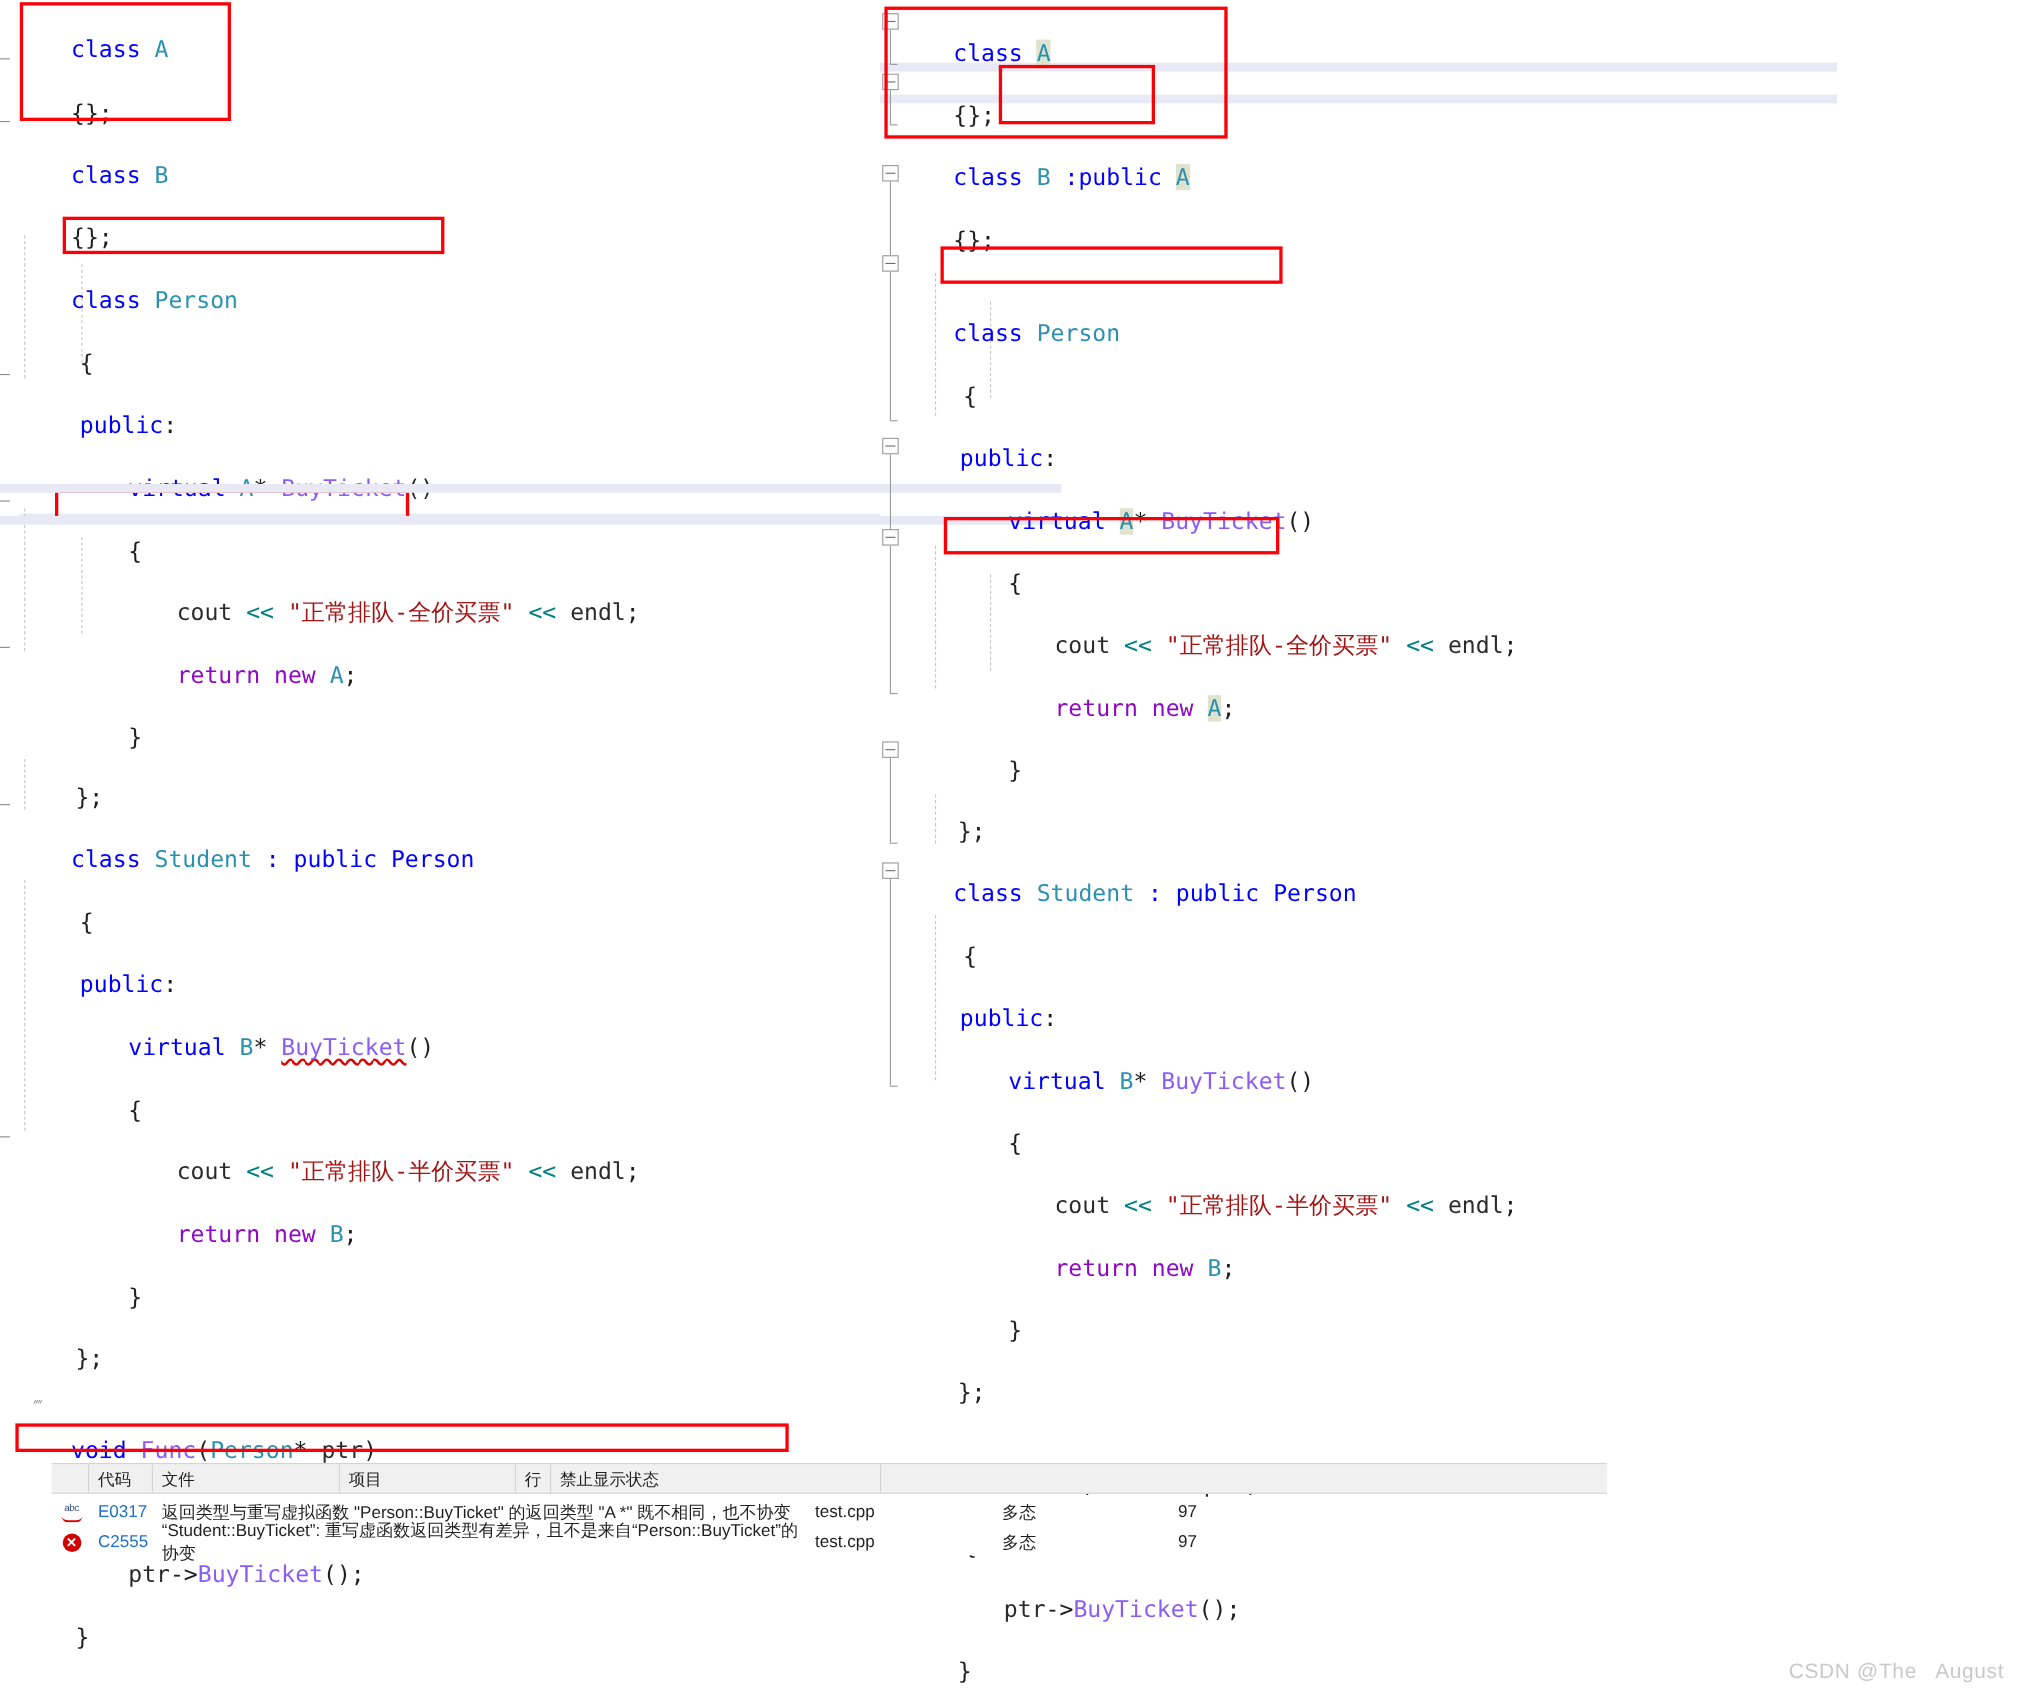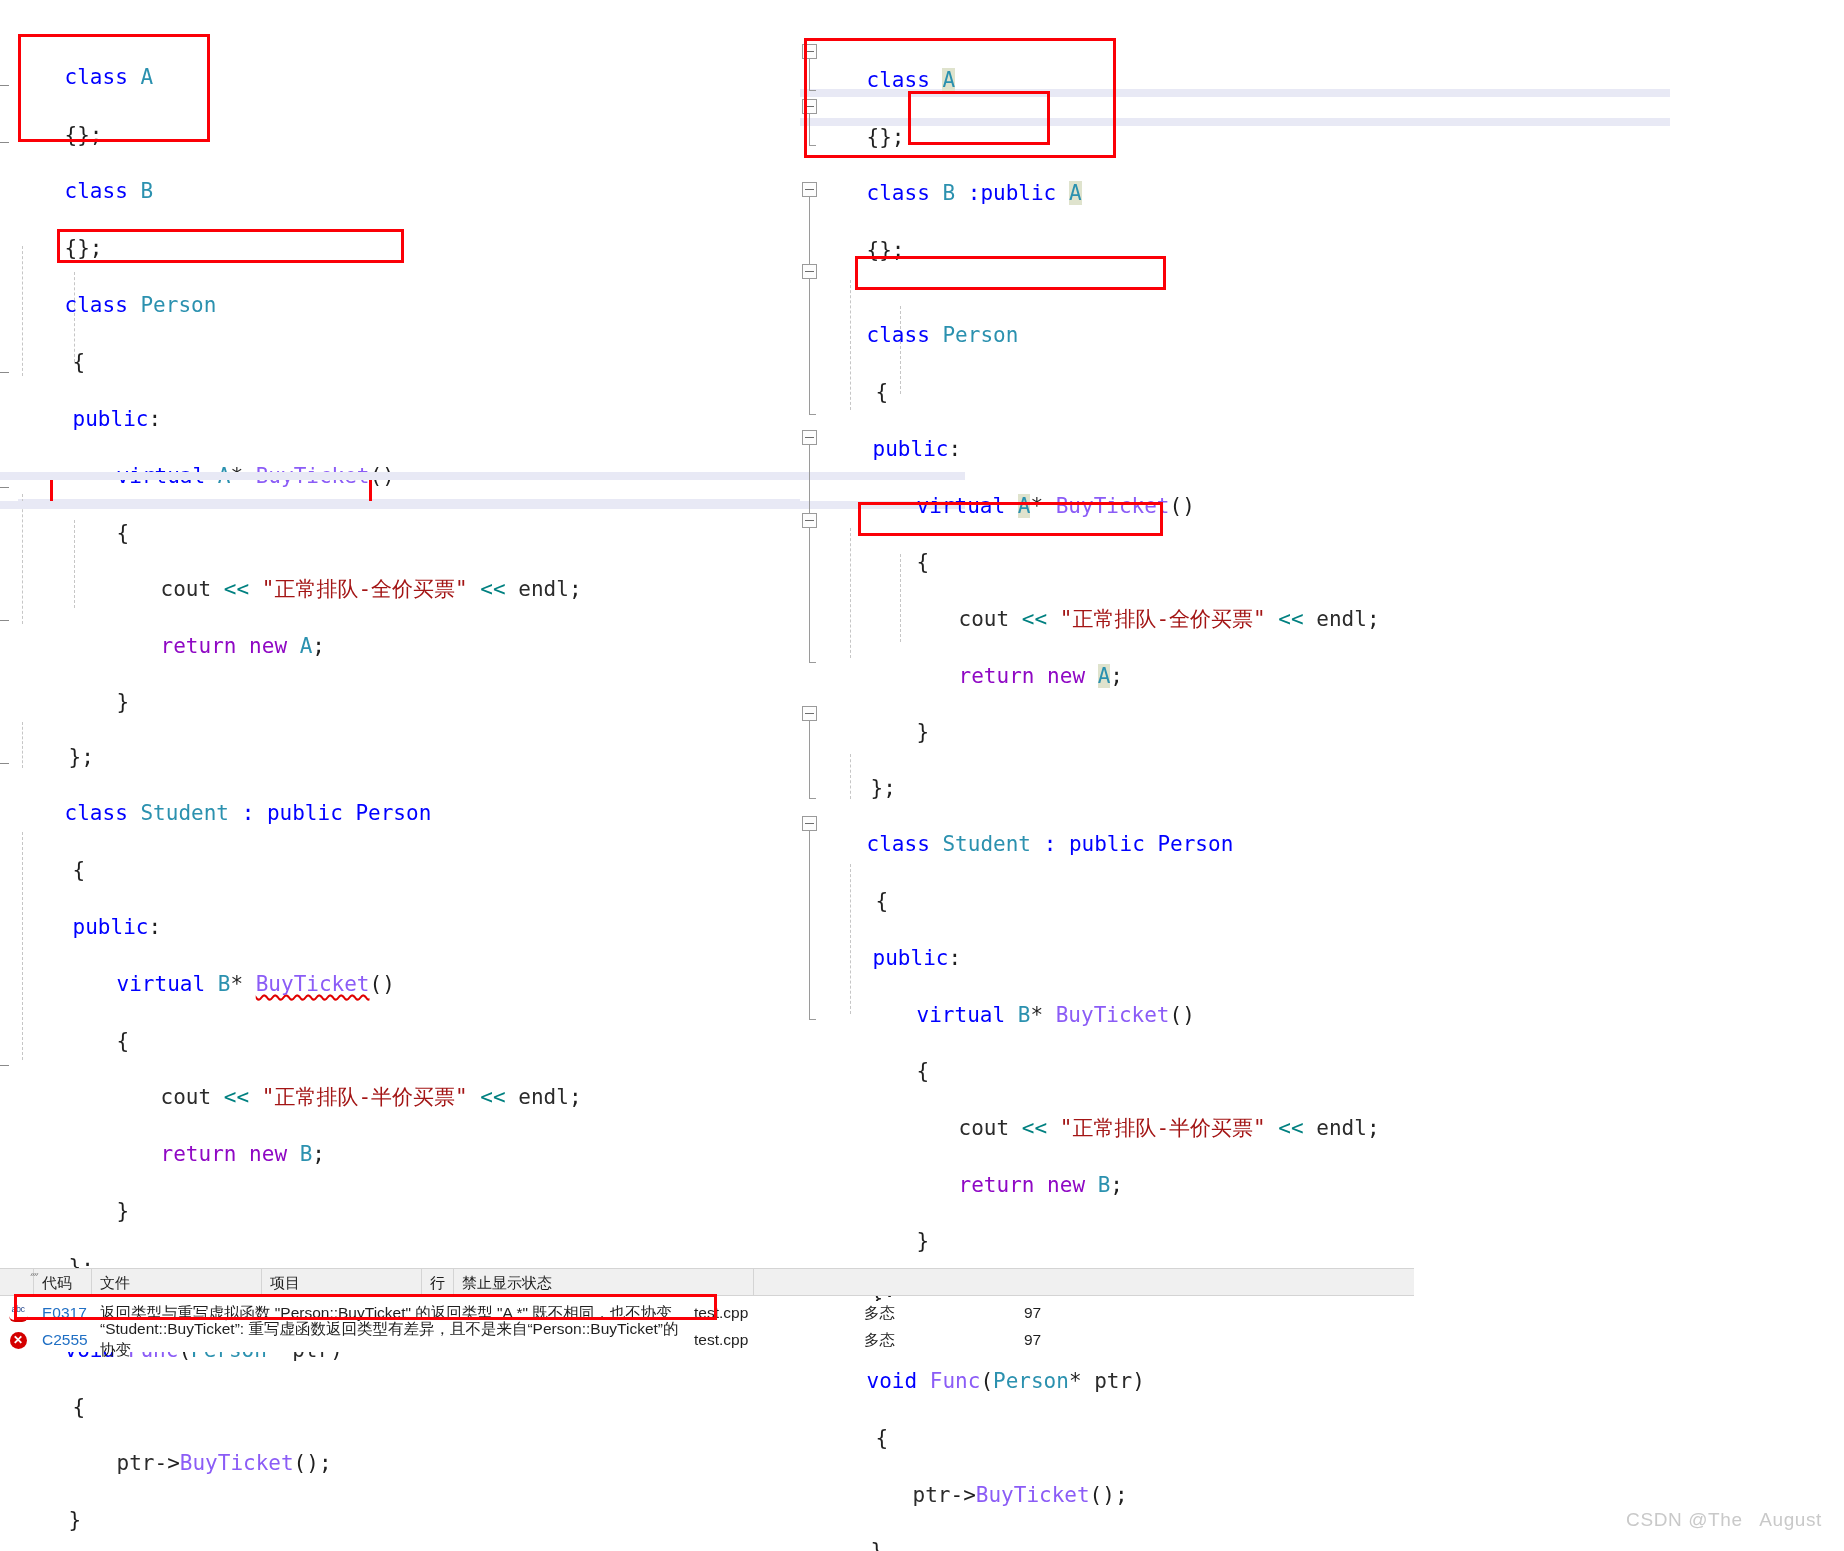--- a/index.html
+++ b/index.html
@@ -2,21 +2,21 @@
 <html><head>
 <meta charset="utf-8">
 <style>
   html,body{margin:0;padding:0;background:#ffffff;}
   body{
     width:1844px;height:1551px;position:relative;overflow:hidden;
     font-family:"Liberation Serif","DejaVu Serif",serif;
   }
 
   
-  .pane{position:absolute;top:0;margin-top:32px;}
+  .pane{position:absolute;top:0;}
   .code-line{
     position:relative;
     height:29px;line-height:29px;
     font-family:"DejaVu Sans Mono","Liberation Mono",monospace;
     font-size:21px;
     white-space:pre;
     color:#2b2b2b;
   }
   .pane-left{left:0;width:800px;}
   .pane-right{left:800px;width:1044px;}
@@ -58,22 +58,22 @@
   }
   .vline{position:absolute;width:1px;background:#9a9a9a;}
   .vline-end{position:absolute;width:7px;height:1px;background:#9a9a9a;}
   .guide{position:absolute;width:0;border-left:1px dashed #c6c6c6;}
   .dash-short{position:absolute;width:9px;height:1px;background:#8a8a8a;}
 
   
   .redbox{position:absolute;border:3px solid #fb0007;box-sizing:border-box;}
 
   
-  .errlist{position:absolute;left:0;top:1268px;width:1414px;
-           font-family:"Liberation Sans","DejaVu Sans",sans-serif;}
+  .errlist{position:absolute;left:0;top:1330px;width:1414px;
+           font-family:"Liberation Sans","DejaVu Sans",sans-serif;padding-left:47px;}
   .err-head{
     display:flex;height:26px;align-items:stretch;
     background:#f0f0f0;border-top:1px solid #d4d4d4;border-bottom:1px solid #d4d4d4;
     font-size:15px;color:#1f1f1f;
   }
   .err-head .cell{
     border-right:1px solid #d4d4d4;padding:2px 6px 0 8px;box-sizing:border-box;
     display:flex;align-items:center;
   }
   .err-row{display:flex;height:24px;align-items:center;font-size:15.5px;color:#1f1f1f;background:#fff;}

